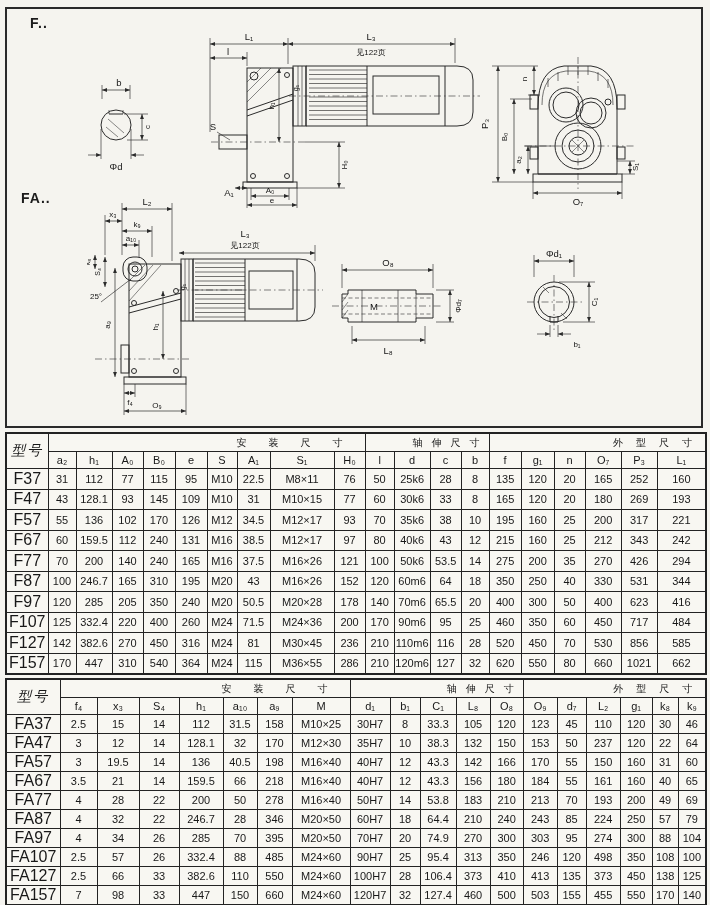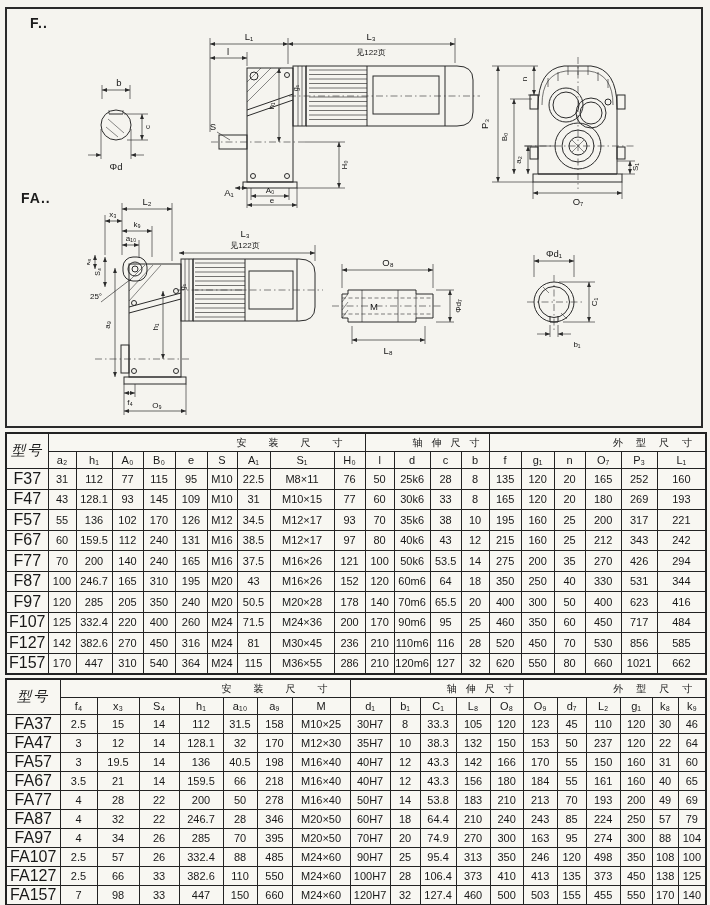--- a/index.html
+++ b/index.html
@@ -826,21 +826,21 @@
         <td>26</td>
         <td>285</td>
         <td>70</td>
         <td>395</td>
         <td>M20×50</td>
         <td>70H7</td>
         <td>20</td>
         <td>74.9</td>
         <td>270</td>
         <td>300</td>
-        <td>163</td>
+        <td>303</td>
         <td>95</td>
         <td>274</td>
         <td>300</td>
         <td>88</td>
         <td>104</td>
       </tr>
       <tr>
         <th class="model-c">FA107</th>
         <td>2.5</td>
         <td>57</td>

